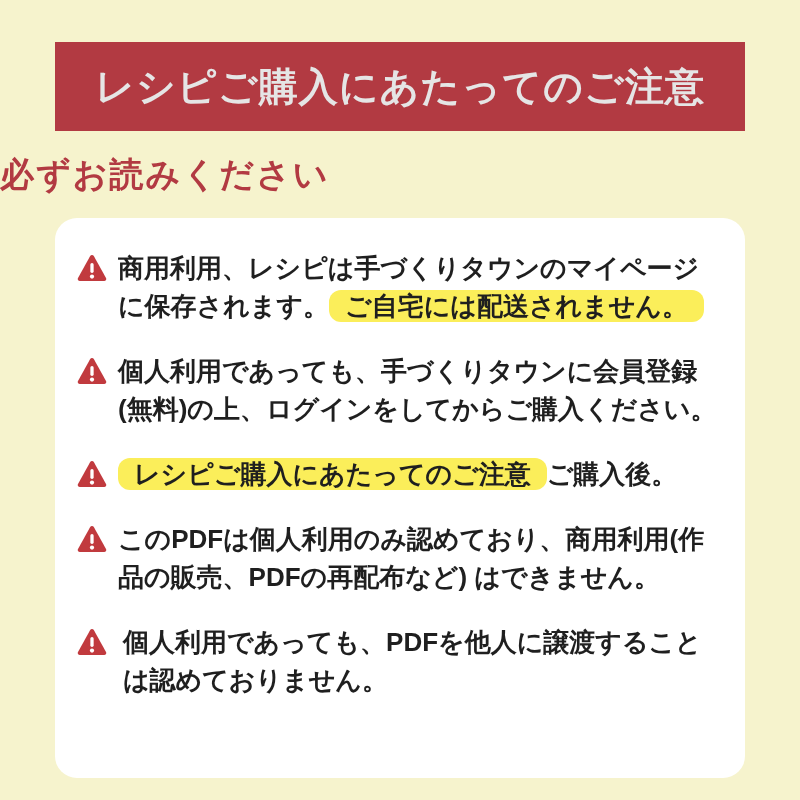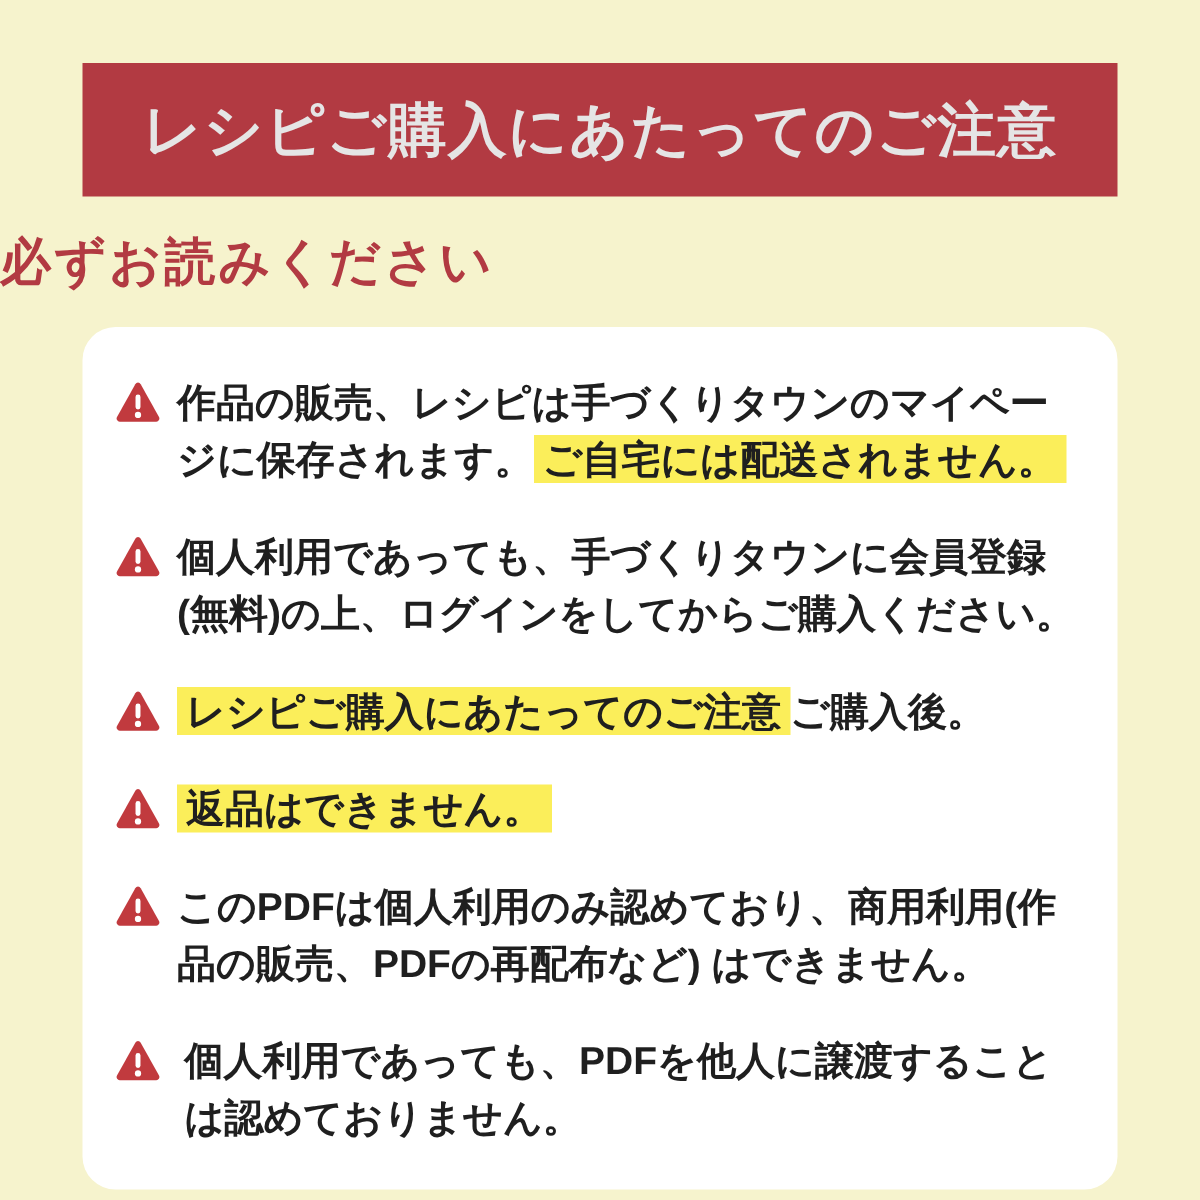--- a/index.html
+++ b/index.html
@@ -59,22 +59,23 @@
   .notice-item:last-child{margin-bottom:10px;gap:16px;}
   .warn-icon{
     flex:0 0 auto;
     width:30px;
     height:28px;
     margin-top:4px;
   }
   .notice-text{display:block;}
   .hl{
     background:var(--hl);
-    padding:1px 6px;
+    padding:1px 16px;
     box-decoration-break:clone;
+    border-radius:12px;
     -webkit-box-decoration-break:clone;
   }
 </style>
 </head>
 <body>
 
 <div class="banner">
   <span>レシピご購入にあたってのご注意</span>
 </div>
 
@@ -85,21 +86,21 @@
 <div class="card">
   <ul class="notice-list" id="notice-list">
       <li class="notice-item">
     <span class="warn-icon">
       <svg width="30" height="28" viewBox="0 0 30 28" aria-hidden="true">
         <path d="M13.2 2.1 a2.1 2.1 0 0 1 3.6 0 L29 24 a2.1 2.1 0 0 1 -1.8 3.1 H2.8 A2.1 2.1 0 0 1 1 24 Z" fill="#c13a3e"></path>
         <rect x="13.35" y="9" width="3.3" height="10" rx="1.65" fill="#ffffff"></rect>
         <circle cx="15" cy="22.6" r="2.1" fill="#ffffff"></circle>
       </svg>
     </span>
-    <span class="notice-text"><span>作品の販売、レシピは手づくりタウンのマイページに保存されます。</span><span class="hl">ご自宅には配送されません。</span></span>
+    <span class="notice-text"><span>商用利用、レシピは手づくりタウンのマイページに保存されます。</span><span class="hl">ご自宅には配送されません。</span></span>
   </li>
       <li class="notice-item">
     <span class="warn-icon">
       <svg width="30" height="28" viewBox="0 0 30 28" aria-hidden="true">
         <path d="M13.2 2.1 a2.1 2.1 0 0 1 3.6 0 L29 24 a2.1 2.1 0 0 1 -1.8 3.1 H2.8 A2.1 2.1 0 0 1 1 24 Z" fill="#c13a3e"></path>
         <rect x="13.35" y="9" width="3.3" height="10" rx="1.65" fill="#ffffff"></rect>
         <circle cx="15" cy="22.6" r="2.1" fill="#ffffff"></circle>
       </svg>
     </span>
     <span class="notice-text"><span>個人利用であっても、手づくりタウンに会員登録(無料)の上、ログインをしてからご購入ください。</span></span>
@@ -115,30 +116,20 @@
     <span class="notice-text"><span class="hl">レシピご購入にあたってのご注意</span><span>ご購入後。</span></span>
   </li>
       <li class="notice-item">
     <span class="warn-icon">
       <svg width="30" height="28" viewBox="0 0 30 28" aria-hidden="true">
         <path d="M13.2 2.1 a2.1 2.1 0 0 1 3.6 0 L29 24 a2.1 2.1 0 0 1 -1.8 3.1 H2.8 A2.1 2.1 0 0 1 1 24 Z" fill="#c13a3e"></path>
         <rect x="13.35" y="9" width="3.3" height="10" rx="1.65" fill="#ffffff"></rect>
         <circle cx="15" cy="22.6" r="2.1" fill="#ffffff"></circle>
       </svg>
     </span>
-    <span class="notice-text"><span class="hl">返品はできません。</span></span>
-  </li>
-      <li class="notice-item">
-    <span class="warn-icon">
-      <svg width="30" height="28" viewBox="0 0 30 28" aria-hidden="true">
-        <path d="M13.2 2.1 a2.1 2.1 0 0 1 3.6 0 L29 24 a2.1 2.1 0 0 1 -1.8 3.1 H2.8 A2.1 2.1 0 0 1 1 24 Z" fill="#c13a3e"></path>
-        <rect x="13.35" y="9" width="3.3" height="10" rx="1.65" fill="#ffffff"></rect>
-        <circle cx="15" cy="22.6" r="2.1" fill="#ffffff"></circle>
-      </svg>
-    </span>
     <span class="notice-text"><span>このPDFは個人利用のみ認めており、商用利用(作品の販売、PDFの再配布など) はできません。</span></span>
   </li>
       <li class="notice-item">
     <span class="warn-icon">
       <svg width="30" height="28" viewBox="0 0 30 28" aria-hidden="true">
         <path d="M13.2 2.1 a2.1 2.1 0 0 1 3.6 0 L29 24 a2.1 2.1 0 0 1 -1.8 3.1 H2.8 A2.1 2.1 0 0 1 1 24 Z" fill="#c13a3e"></path>
         <rect x="13.35" y="9" width="3.3" height="10" rx="1.65" fill="#ffffff"></rect>
         <circle cx="15" cy="22.6" r="2.1" fill="#ffffff"></circle>
       </svg>
     </span>

